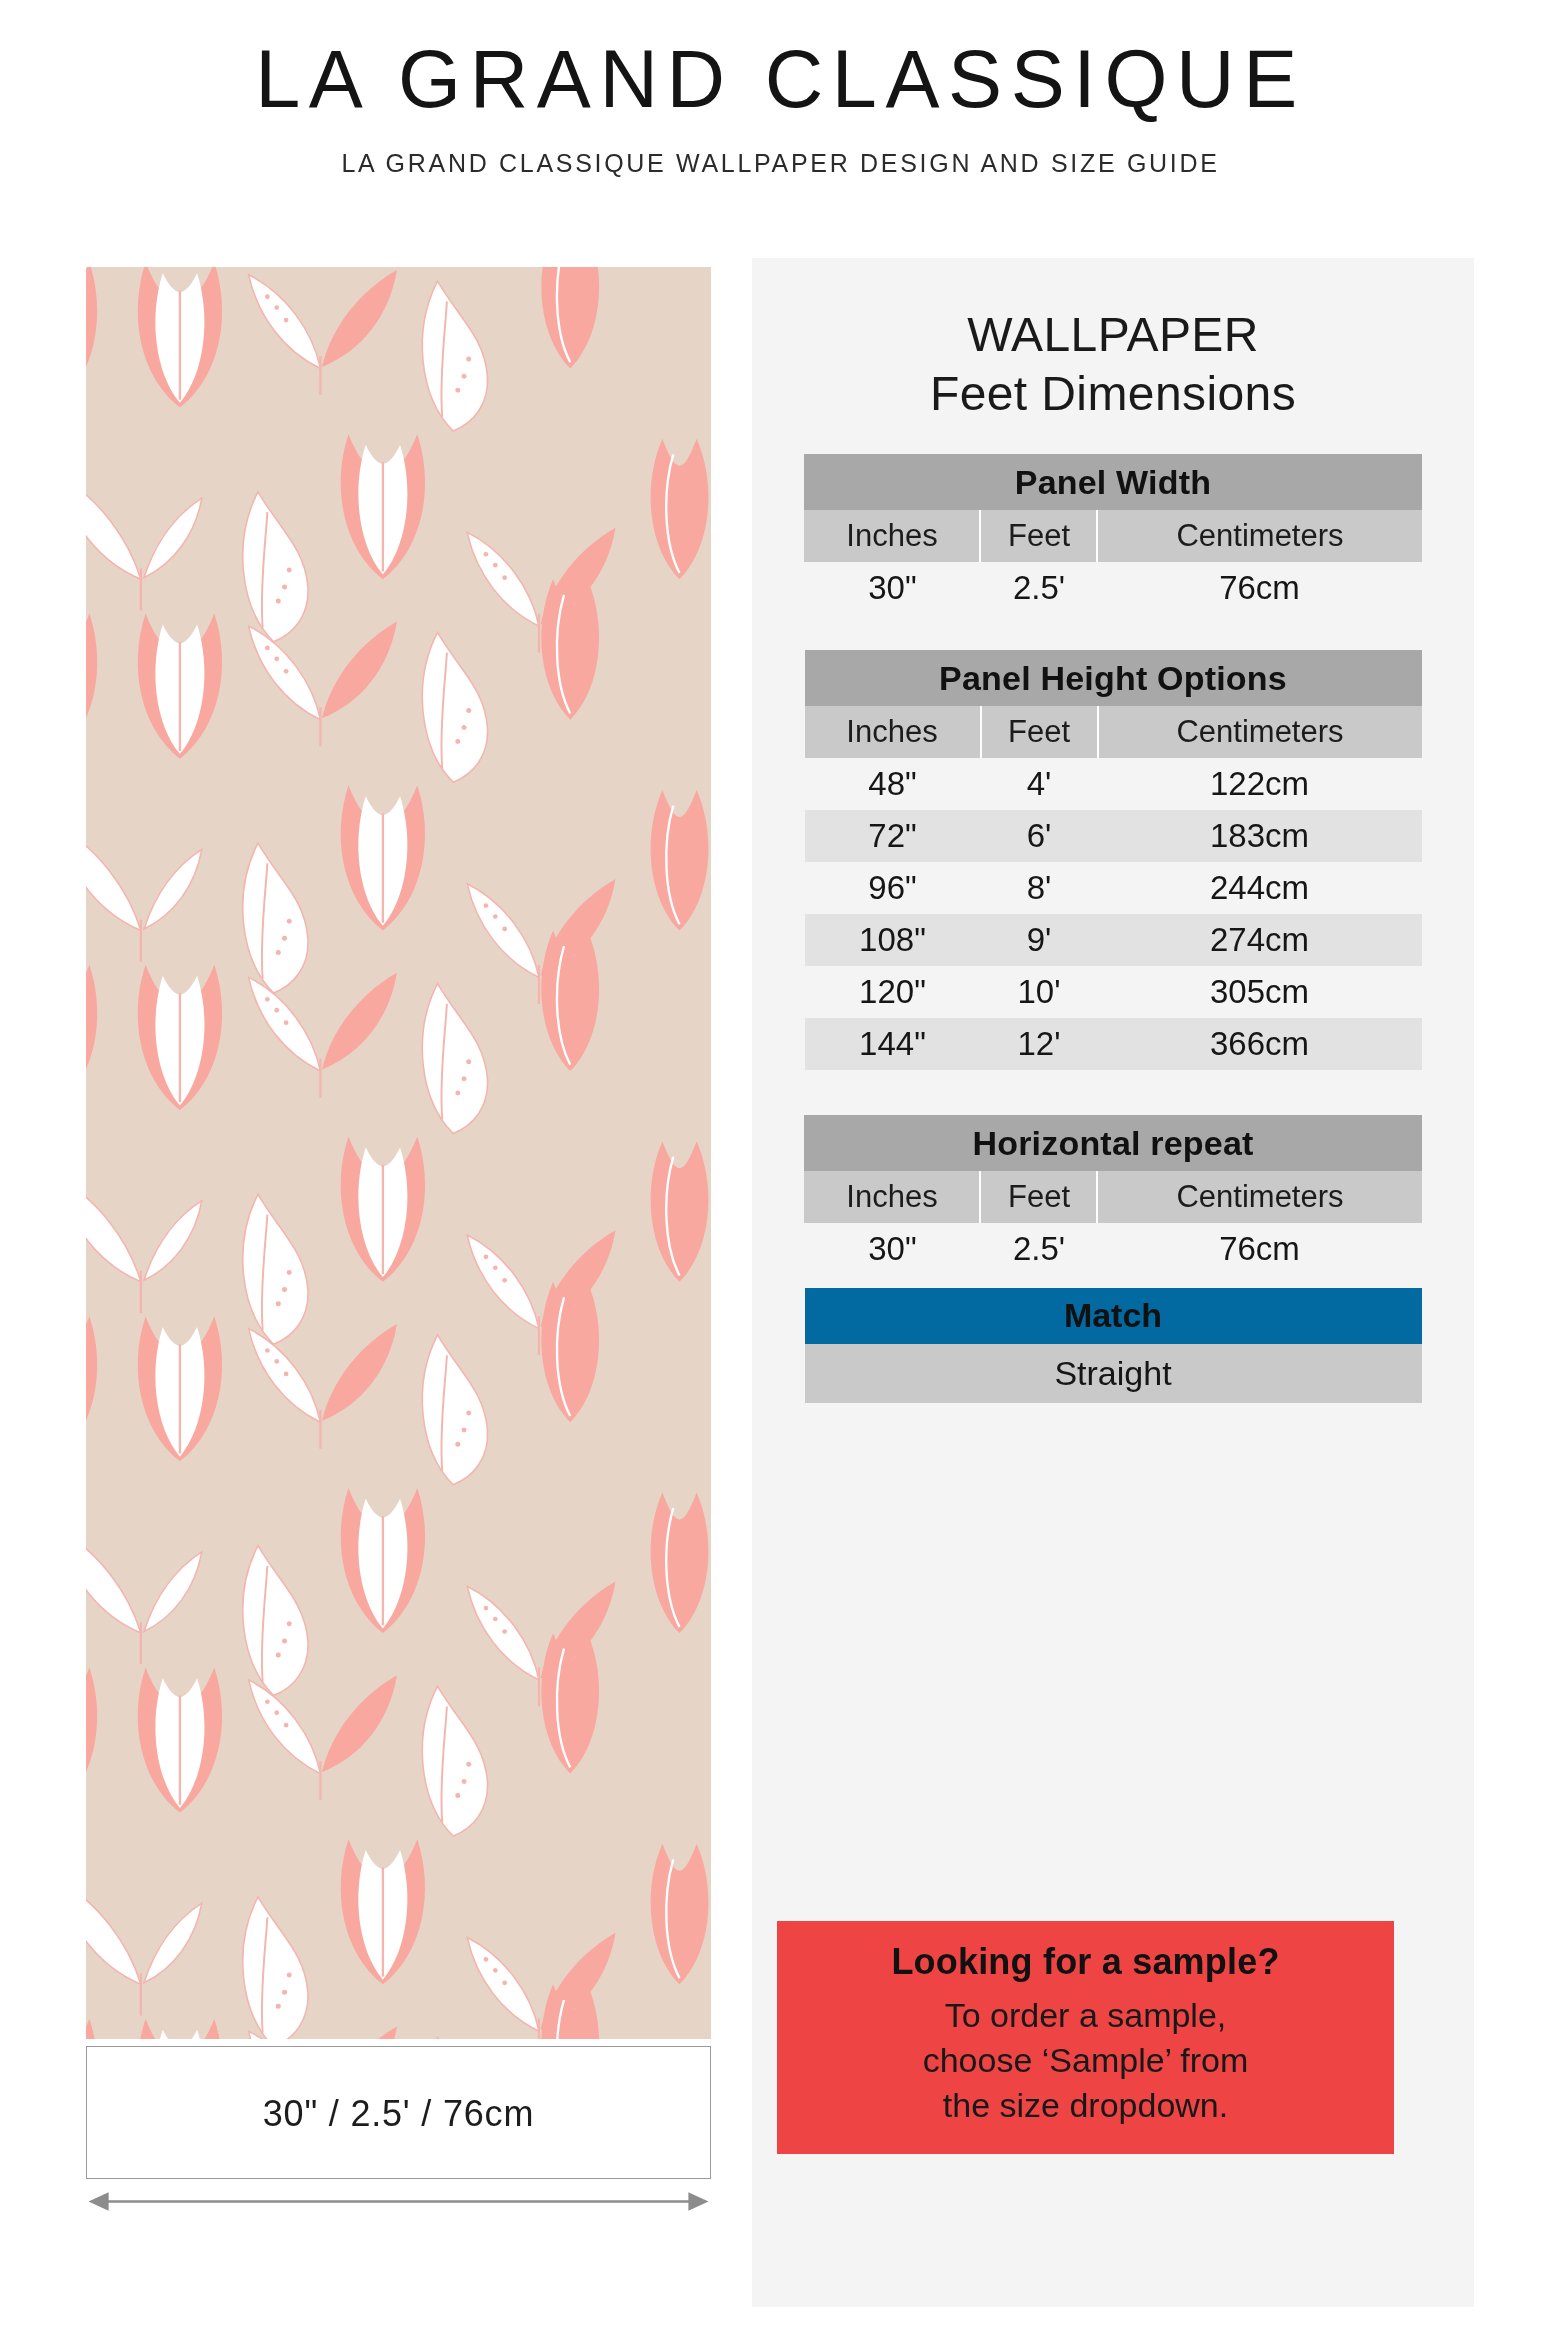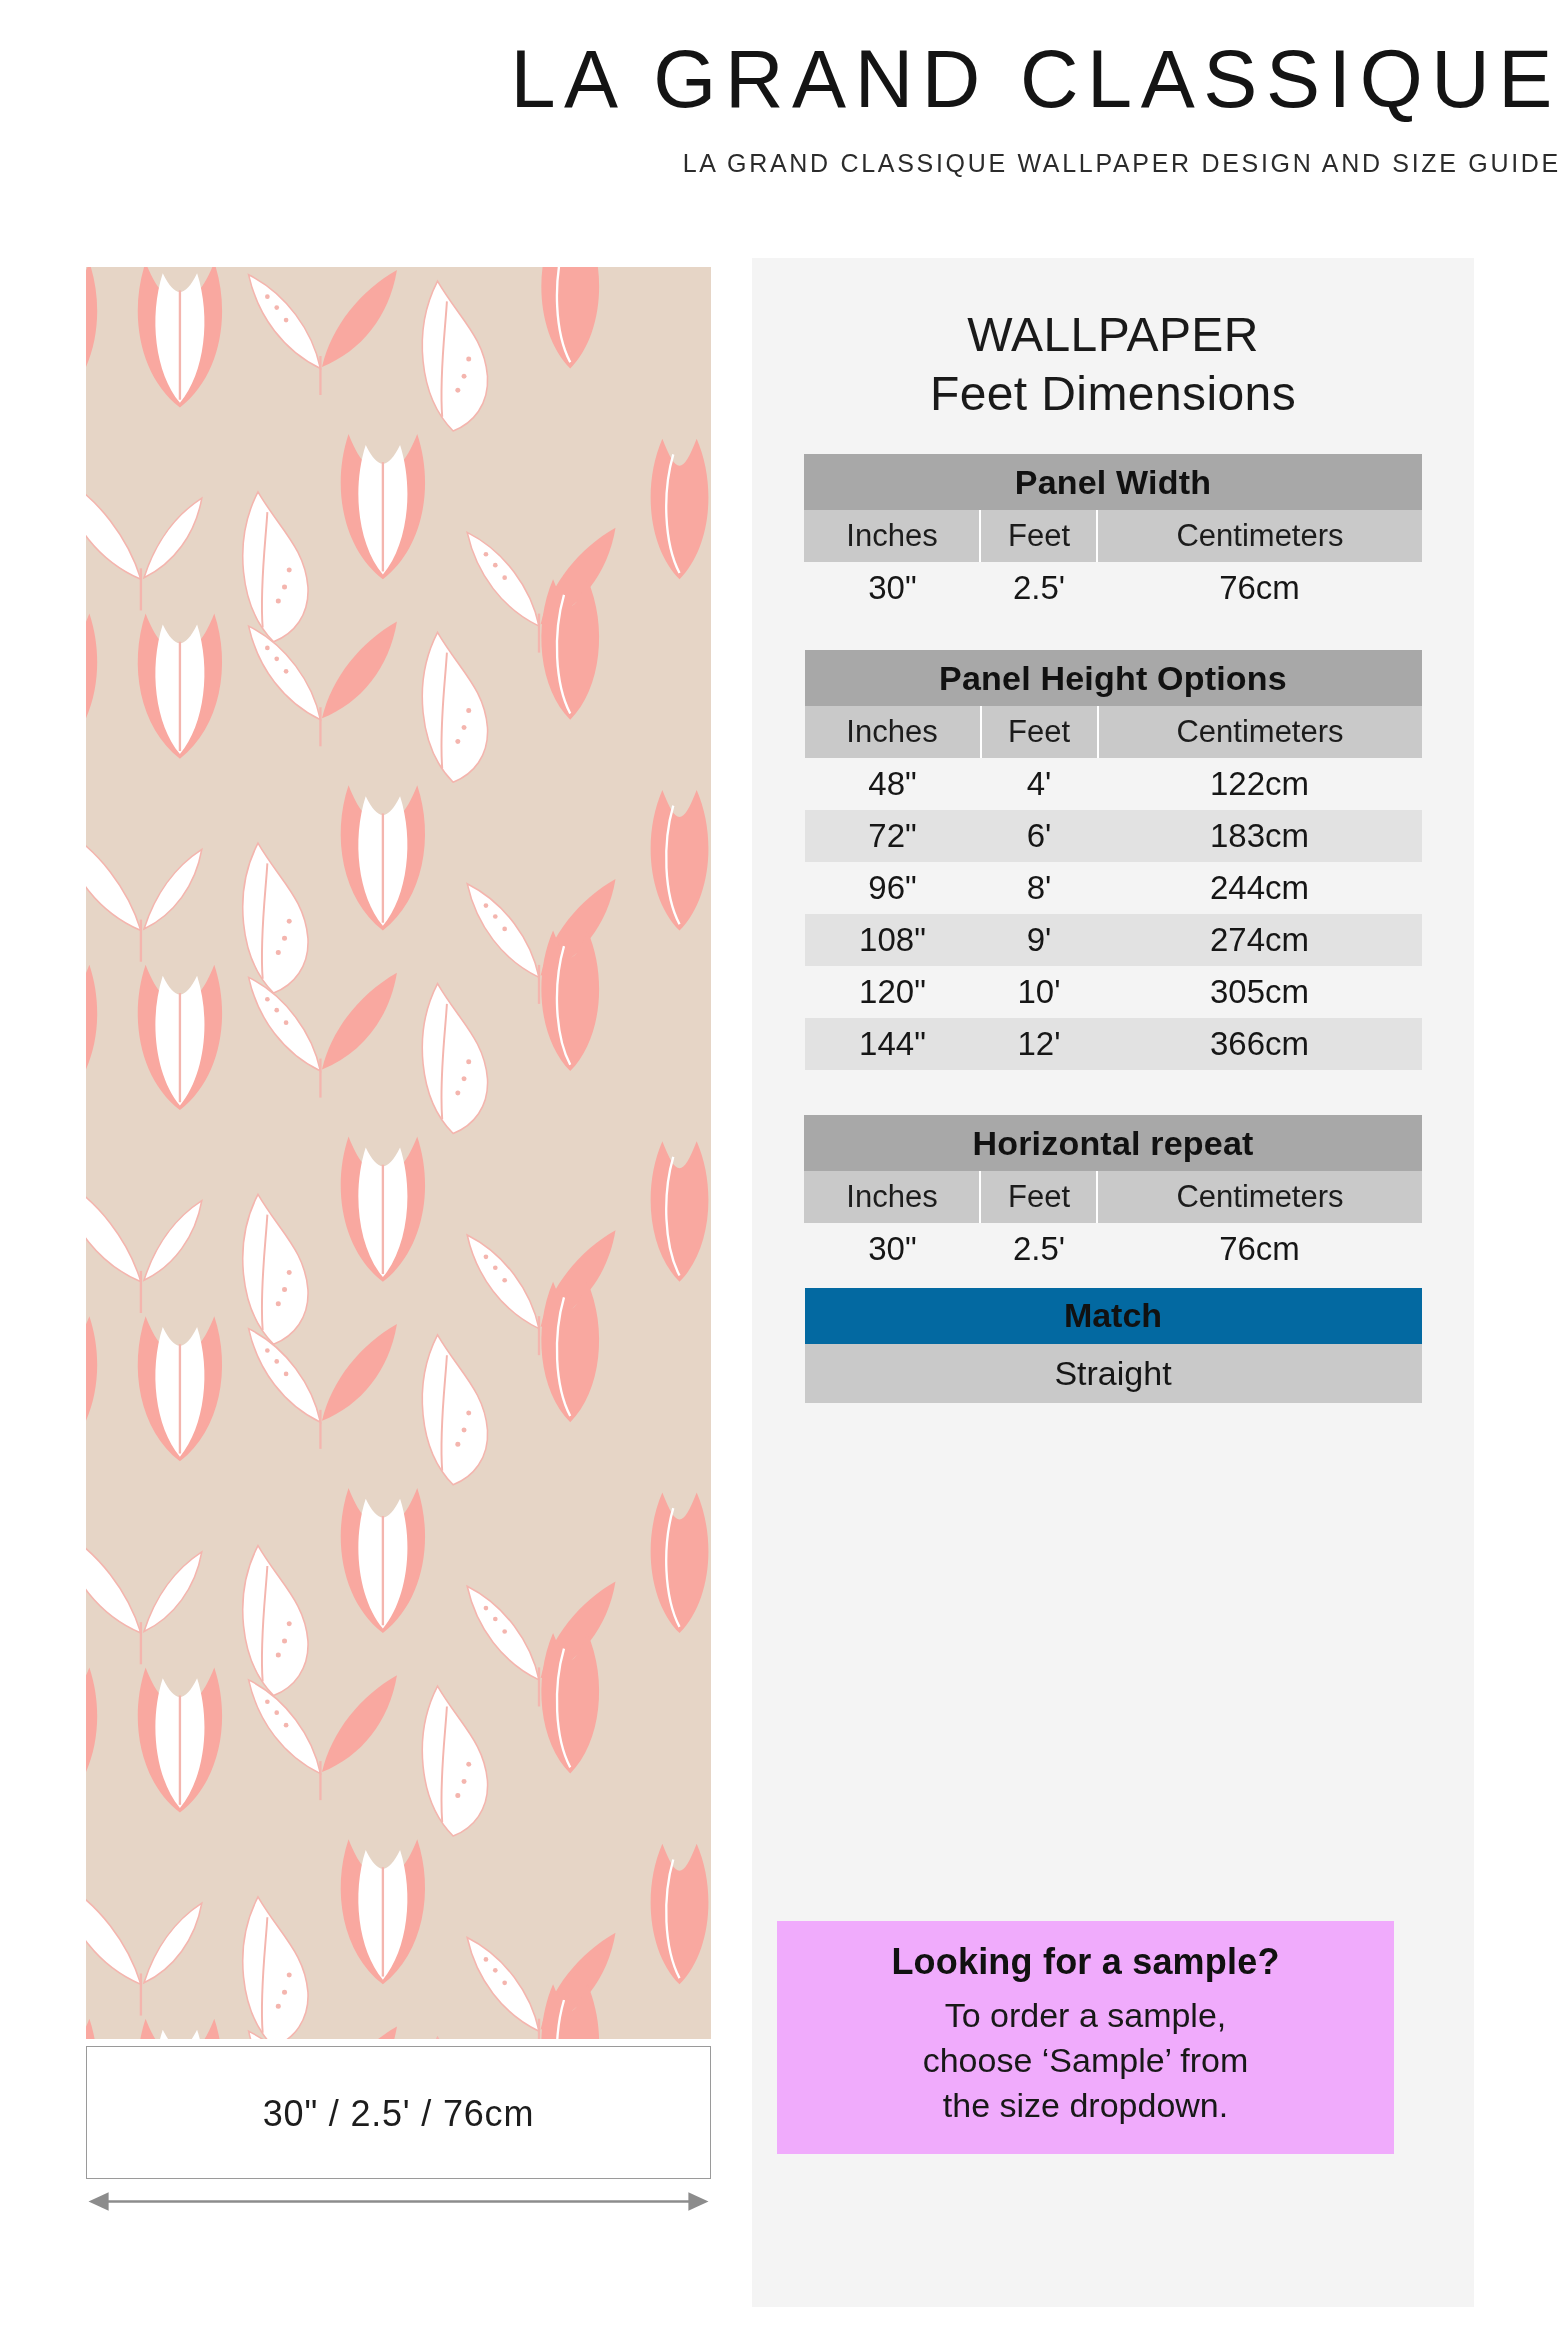--- a/index.html
+++ b/index.html
@@ -13,21 +13,21 @@
     font-family: "Liberation Sans", sans-serif;
     color: #1a1a1a;
     position: relative;
     overflow: hidden;
   }
 
   
   .header {
     width: 100%;
     padding-top: 37px;
-    text-align: right;
+    text-align: center;
   }
   .brand-title {
     font-family: "Liberation Sans", sans-serif;
     font-weight: 300;
     font-size: 81px;
     letter-spacing: 8.6px;
     color: #141414;
     margin: 0;
     line-height: 1.05;
     white-space: nowrap;
@@ -185,21 +185,21 @@
     text-align: center;
     height: 59px;
   }
 
   
   .sample-box {
     position: absolute;
     left: 25px;
     bottom: 153px;
     width: 617px;
-    background: #f0abfc;
+    background: #ef4444;
     padding: 20px 15.6px 26.5px 15.6px;
     box-sizing: border-box;
     text-align: center;
   }
   .sample-title {
     font-size: 36px;
     font-weight: bold;
     color: #111111;
     margin: 0 0 9.4px 0;
     letter-spacing: 0.2px;

